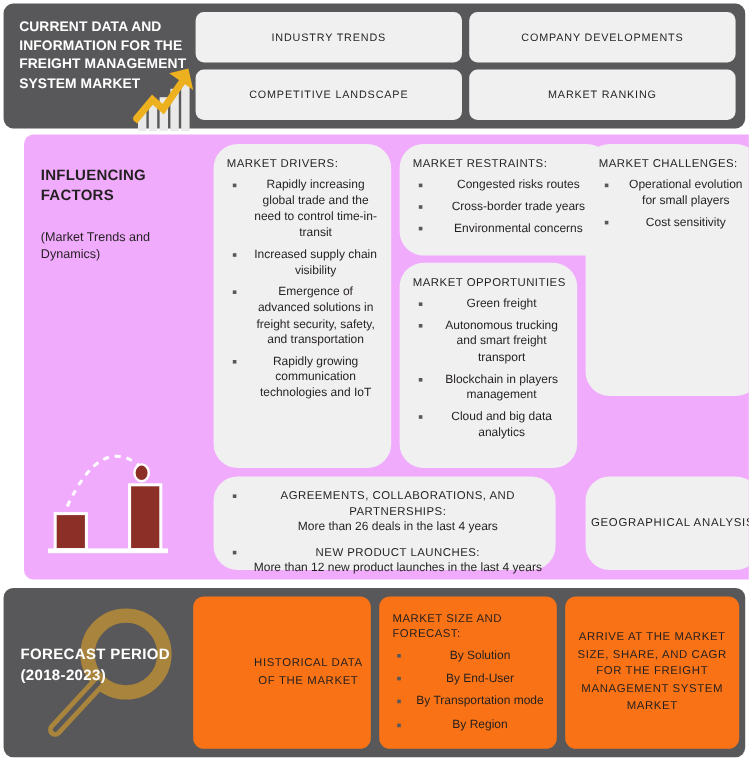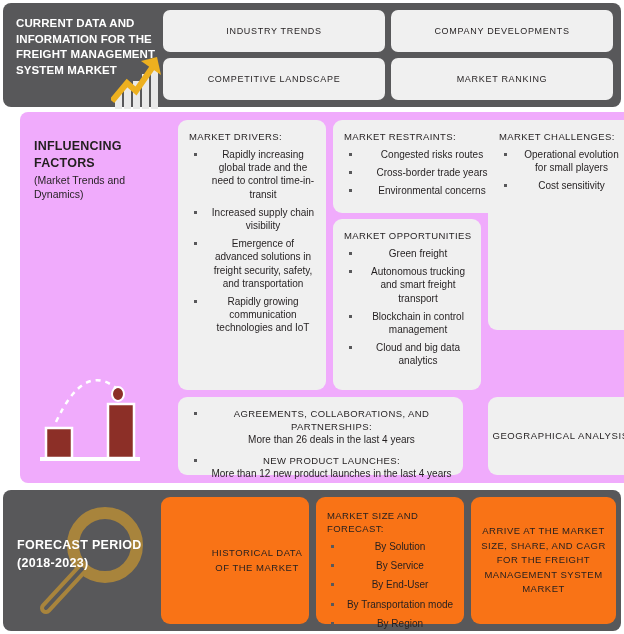--- a/index.html
+++ b/index.html
@@ -112,35 +112,35 @@
     font-size: 12.5px;
     font-weight: bold;
     line-height: 17px;
     letter-spacing: 0.2px;
     text-transform: uppercase;
   }
   .inf-label-sub {
     color: #231f20;
     font-size: 10.5px;
     line-height: 14px;
-    margin-top: 1px;
+    margin-top: 19px;
   }
   .bar-icon {
     position: absolute;
     left: 10px;
     top: 248px;
     width: 120px;
     height: 110px;
   }
 
   
   .card {
     position: absolute;
     background: #f0f0f0;
-    border-radius: 9px;
+    border-radius: 20px;
     box-sizing: border-box;
     padding: 10px 9px 8px 9px;
   }
   .card-drivers   { left: 158px; top: 8px;   width: 148px; height: 270px; }
   .card-restr     { left: 313px; top: 8px;   width: 176px; height: 93px; }
   .card-opp       { left: 313px; top: 107px; width: 148px; height: 171px; }
   .card-chall     { left: 468px; top: 8px;   width: 145px; height: 210px; }
   .card-agree     { left: 158px; top: 285px; width: 285px; height: 78px; }
   .card-geo       { left: 468px; top: 285px; width: 145px; height: 78px;
                     padding: 0; display: flex; align-items: center; justify-content: center; }
@@ -331,21 +331,21 @@
         <li>Cross-border trade years</li>
         <li>Environmental concerns</li>
       </ul>
     </div>
 
     <div class="card card-opp">
       <div class="card-heading">MARKET OPPORTUNITIES</div>
       <ul class="blist">
         <li>Green freight</li>
         <li>Autonomous trucking and smart freight transport</li>
-        <li>Blockchain in control management</li>
+        <li>Blockchain in players management</li>
         <li>Cloud and big data analytics</li>
       </ul>
     </div>
 
     <div class="card card-chall">
       <div class="card-heading">MARKET CHALLENGES:</div>
       <ul class="blist">
         <li>Operational evolution for small players</li>
         <li>Cost sensitivity</li>
       </ul>
@@ -386,21 +386,20 @@
     </div>
 
     <div class="fcard fcard-hist">
       <div class="center-text">HISTORICAL DATA OF THE MARKET</div>
     </div>
 
     <div class="fcard fcard-size">
       <div class="card-heading">MARKET SIZE AND FORECAST:</div>
       <ul class="blist mini">
         <li>By Solution</li>
-        <li>By Service</li>
         <li>By End-User</li>
         <li>By Transportation mode</li>
         <li>By Region</li>
       </ul>
     </div>
 
     <div class="fcard fcard-arrive">
       <div class="center-text">ARRIVE AT THE MARKET SIZE, SHARE, AND CAGR FOR  THE FREIGHT MANAGEMENT SYSTEM MARKET</div>
     </div>
   </div>

